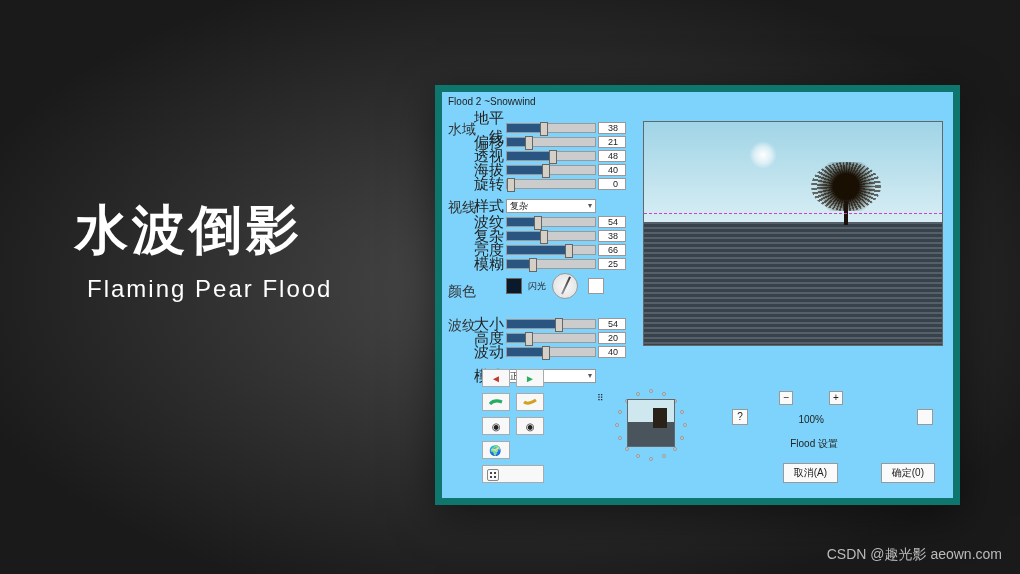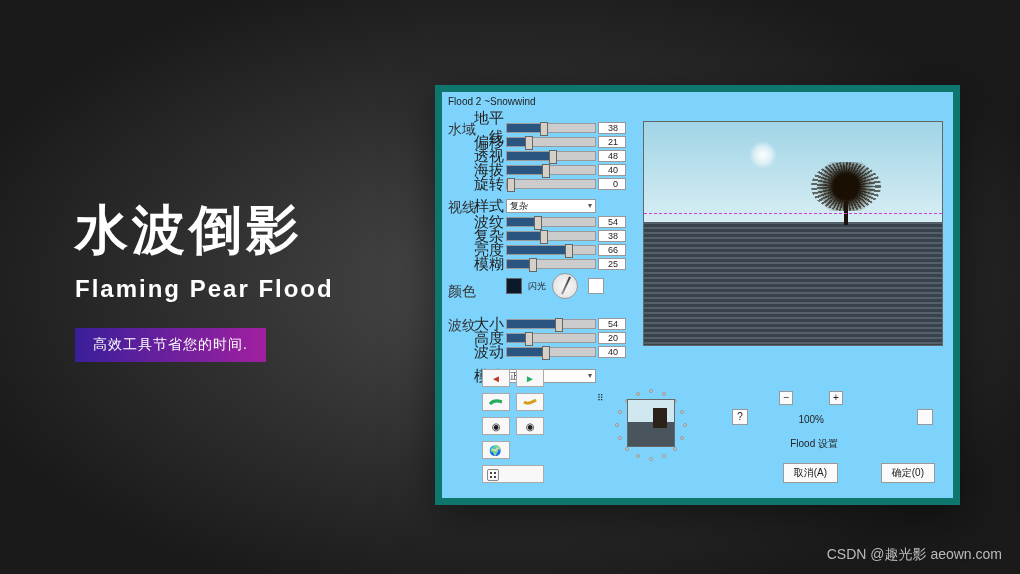--- a/index.html
+++ b/index.html
@@ -4,21 +4,21 @@
 <style>
 * { margin: 0; padding: 0; box-sizing: border-box; }
 body {
   width: 1020px; height: 574px;
   background: radial-gradient(ellipse at center, #4a4a4a 0%, #1a1a1a 80%);
   font-family: "Segoe UI", Tahoma, sans-serif;
   position: relative; overflow: hidden;
 }
 .left-panel { position: absolute; left: 75px; top: 195px; color: #fff; }
 .title-cn { font-size: 53px; font-weight: 700; letter-spacing: 4px; }
-.title-en { font-size: 24px; font-weight: 700; margin-top: 8px; letter-spacing: 2px; }
+.title-en { font-size: 24px; font-weight: 400; margin-top: 8px; letter-spacing: 2px; margin-left: 12px; }
 .tagline {
   display: inline-block; margin-top: 25px; padding: 8px 18px;
   background: linear-gradient(90deg, #3a1f9a, #a020a0);
   font-size: 14px; letter-spacing: 1px;
 }
 .dialog {
   position: absolute; right: 60px; top: 85px;
   width: 525px; height: 420px;
   background: #7dd3fc; border: 7px solid #0f766e;
   box-shadow: 0 10px 40px rgba(0,0,0,.5);
@@ -89,21 +89,20 @@
 .btn.ok { right: 18px; }
 
 .watermark { position:absolute; right: 18px; bottom: 10px; color: #bbb; font-size: 14px; }
 </style>
 <style>.slider::after{ left: var(--p,40%); }</style></head>
 <body>
 
 <div class="left-panel">
   <div class="title-cn">水波倒影</div>
   <div class="title-en">Flaming Pear Flood</div>
-  <div class="tagline">高效工具节省您的时间.</div>
 </div>
 
 <div class="dialog">
   <div class="dlg-title">Flood 2 ~Snowwind</div>
   <div class="dlg-body">
 
     <div class="section-label" style="top:10px">水域</div>
     <div class="row" style="top:10px">
         <span class="lbl">地平线</span>
         <div class="slider" style="background: linear-gradient(90deg, rgb(42, 85, 128) 0%, rgb(42, 85, 128) 38%, rgb(204, 204, 204) 38%, rgb(204, 204, 204) 100%); --p: 38%;"></div>

